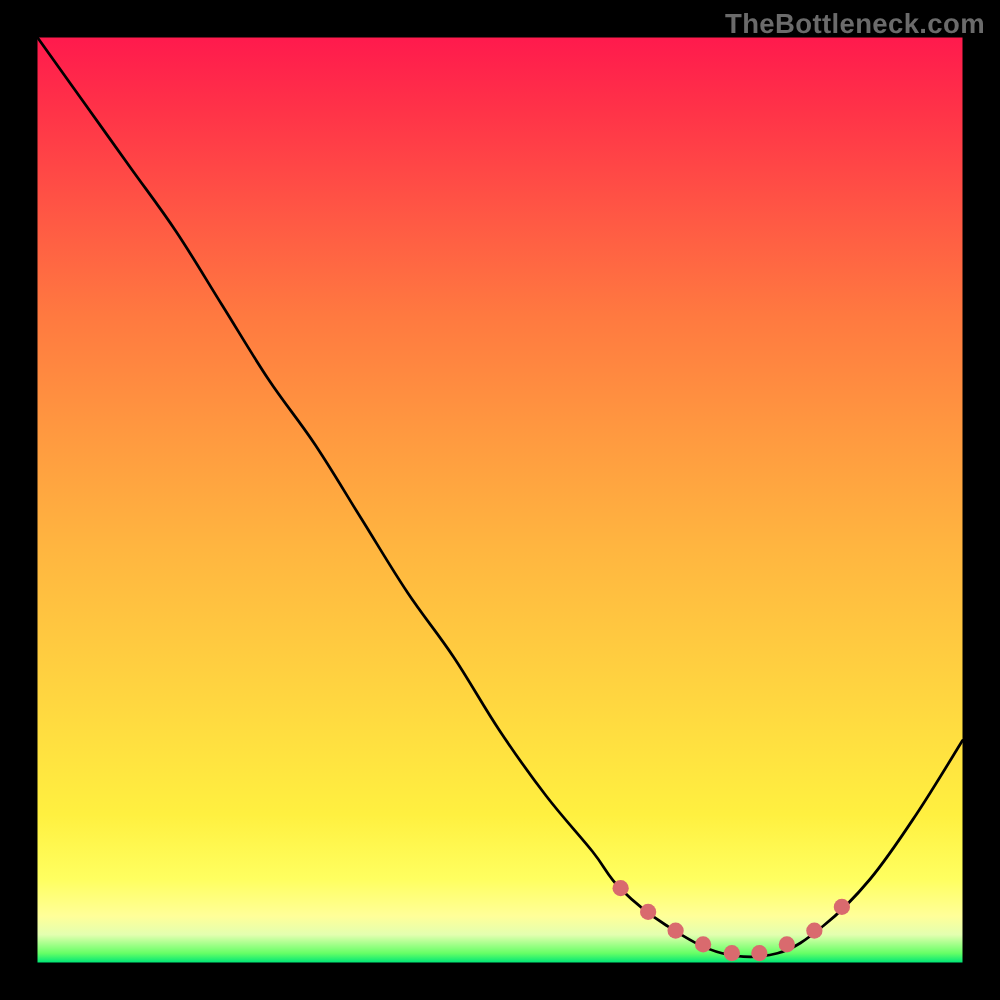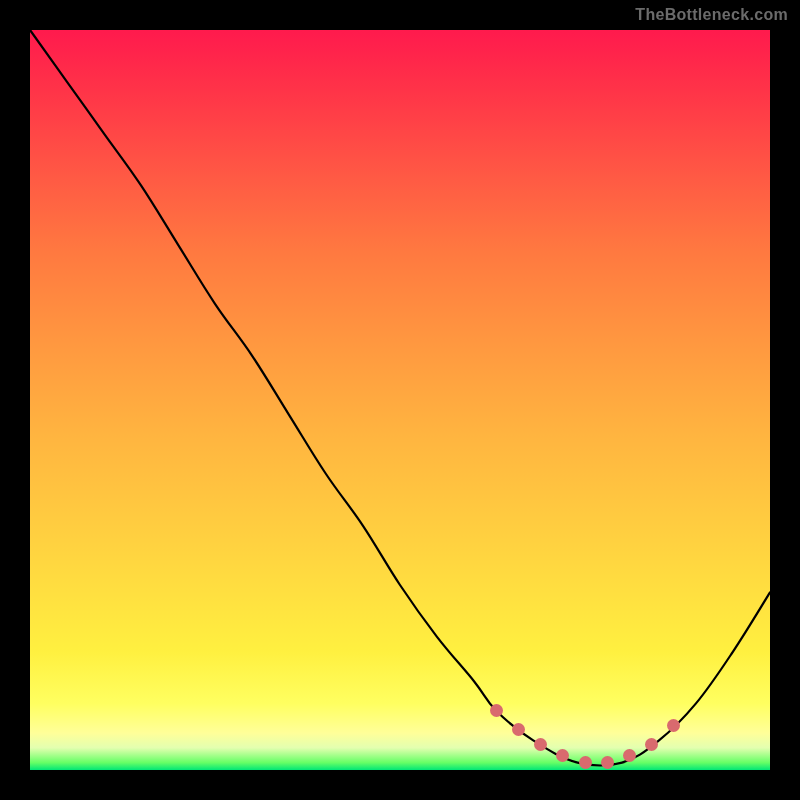--- a/index.html
+++ b/index.html
@@ -36,21 +36,21 @@
       #e3ffb0 97%,
       #66ff66 99%,
       #00e676 100%
     );
   }
   .watermark {
     position: absolute;
     top: 6px;
     right: 12px;
     font-family: Arial, Helvetica, sans-serif;
-    font-size: 16px;
+    font-size: 22px;
     font-weight: 600;
     color: #6b6b6b;
     letter-spacing: 0.3px;
     user-select: none;
   }
   svg.curve {
     position: absolute;
     left: 0;
     top: 0;
     width: 740px;

